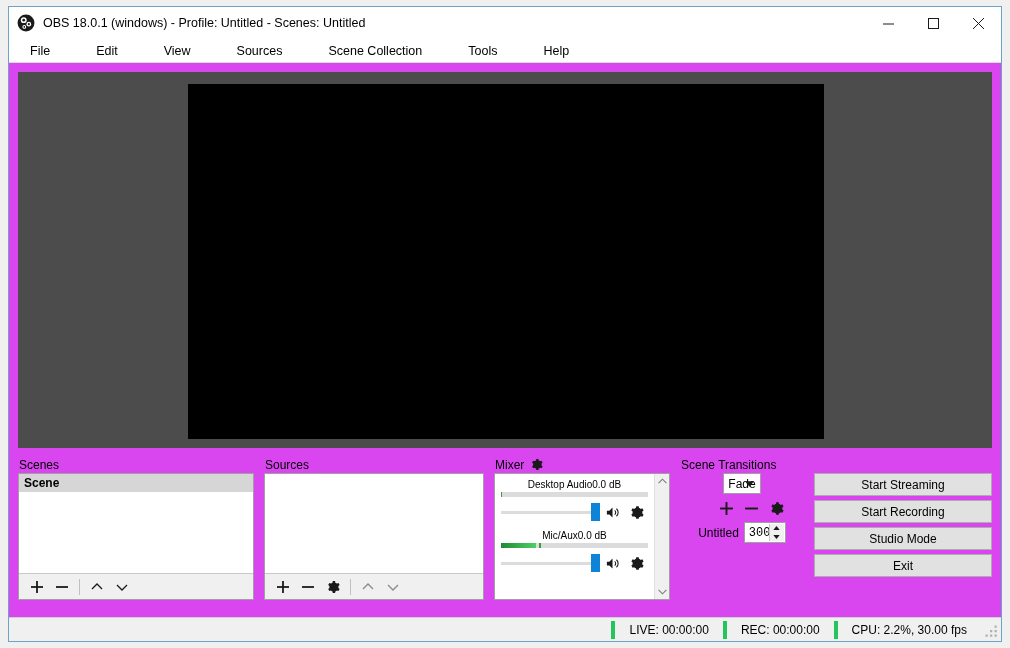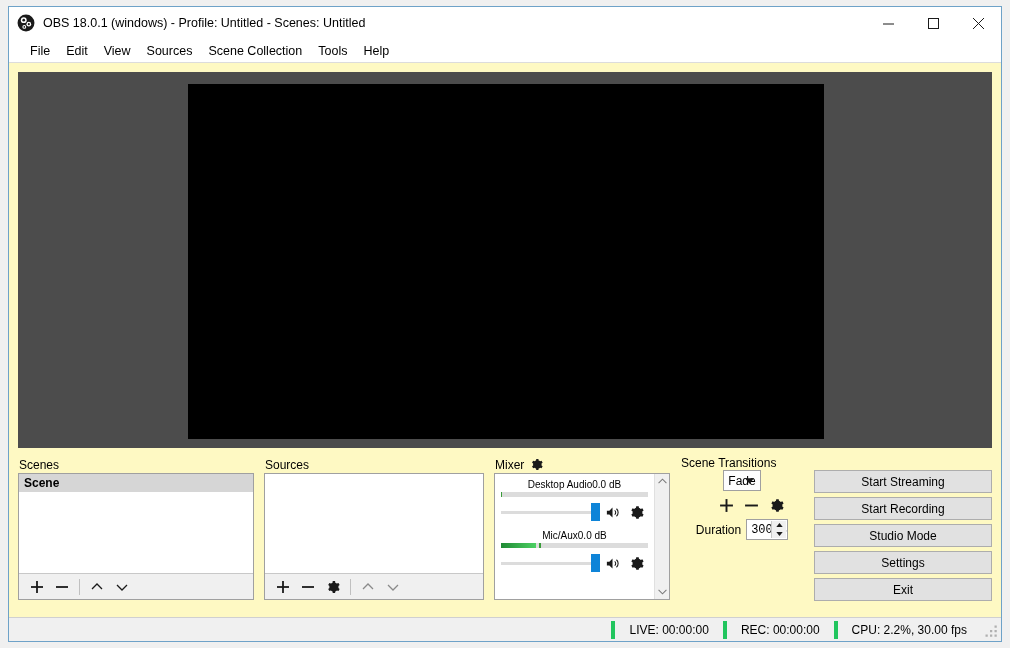--- a/index.html
+++ b/index.html
@@ -11,21 +11,21 @@
     font-family: "Liberation Sans", sans-serif;
     font-size: 12px;
     color: #000;
     overflow: hidden;
   }
 
   .window {
     position: absolute;
     left: 8px; top: 6px;
     width: 994px; height: 636px;
-    background: #fef9c3;
+    background: #d946ef;
     border: 1px solid #6ea2c8;
     display: flex;
     flex-direction: column;
   }
 
   
   .titlebar {
     height: 32px;
     background: #ffffff;
     display: flex;
@@ -49,20 +49,21 @@
 
   
   .menubar {
     height: 24px;
     background: #ffffff;
     display: flex;
     align-items: center;
     padding-left: 13px;
     flex: none;
     border-bottom: 1px solid #dcdcdc;
+    gap: 30px;
   }
   .menu-item {
     padding: 3px 8px;
     font-size: 12.5px;
     color: #000;
     white-space: nowrap;
   }
 
   
   .preview-wrap {
@@ -467,21 +468,21 @@
             </svg>
             <svg width="15" height="15" viewBox="0 0 14 14">
               <line x1="1" y1="7" x2="13" y2="7" stroke="#1a1a1a" stroke-width="1.8"></line>
             </svg>
             <svg width="15" height="15" viewBox="0 0 24 24">
               <path fill="#1a1a1a" d="M12 8a4 4 0 100 8 4 4 0 000-8zm9.4 4c0-.6-.05-1.2-.15-1.7l2.1-1.6-2-3.5-2.5 1a7.9 7.9 0 00-2.9-1.7l-.4-2.6h-4l-.4 2.6a7.9 7.9 0 00-2.9 1.7l-2.5-1-2 3.5 2.1 1.6c-.1.5-.15 1.1-.15 1.7s.05 1.2.15 1.7l-2.1 1.6 2 3.5 2.5-1a7.9 7.9 0 002.9 1.7l.4 2.6h4l.4-2.6a7.9 7.9 0 002.9-1.7l2.5 1 2-3.5-2.1-1.6c.1-.5.15-1.1.15-1.7z"></path>
             </svg>
           </div>
 
           <div class="dur-row">
-            <span class="dur-label">Duration</span>
+            <span class="dur-label">Untitled</span>
             <div class="spin">
               <span class="spin-val">300ms</span>
               <div class="spin-btns">
                 <div class="spin-b">
                   <svg width="7" height="4" viewBox="0 0 8 5">
                     <polygon points="4,0 8,5 0,5" fill="#1a1a1a"></polygon>
                   </svg>
                 </div>
                 <div class="spin-b">
                   <svg width="7" height="4" viewBox="0 0 8 5">
@@ -490,21 +491,20 @@
                 </div>
               </div>
             </div>
           </div>
         </div>
 
         <div class="trans-right">
           <div class="ctl-btn">Start Streaming</div>
           <div class="ctl-btn">Start Recording</div>
           <div class="ctl-btn">Studio Mode</div>
-          <div class="ctl-btn">Settings</div>
           <div class="ctl-btn">Exit</div>
         </div>
 
       </div>
     </div>
 
   </div>
 
   <div class="statusbar">
     <div class="status-cell">LIVE: 00:00:00</div>

